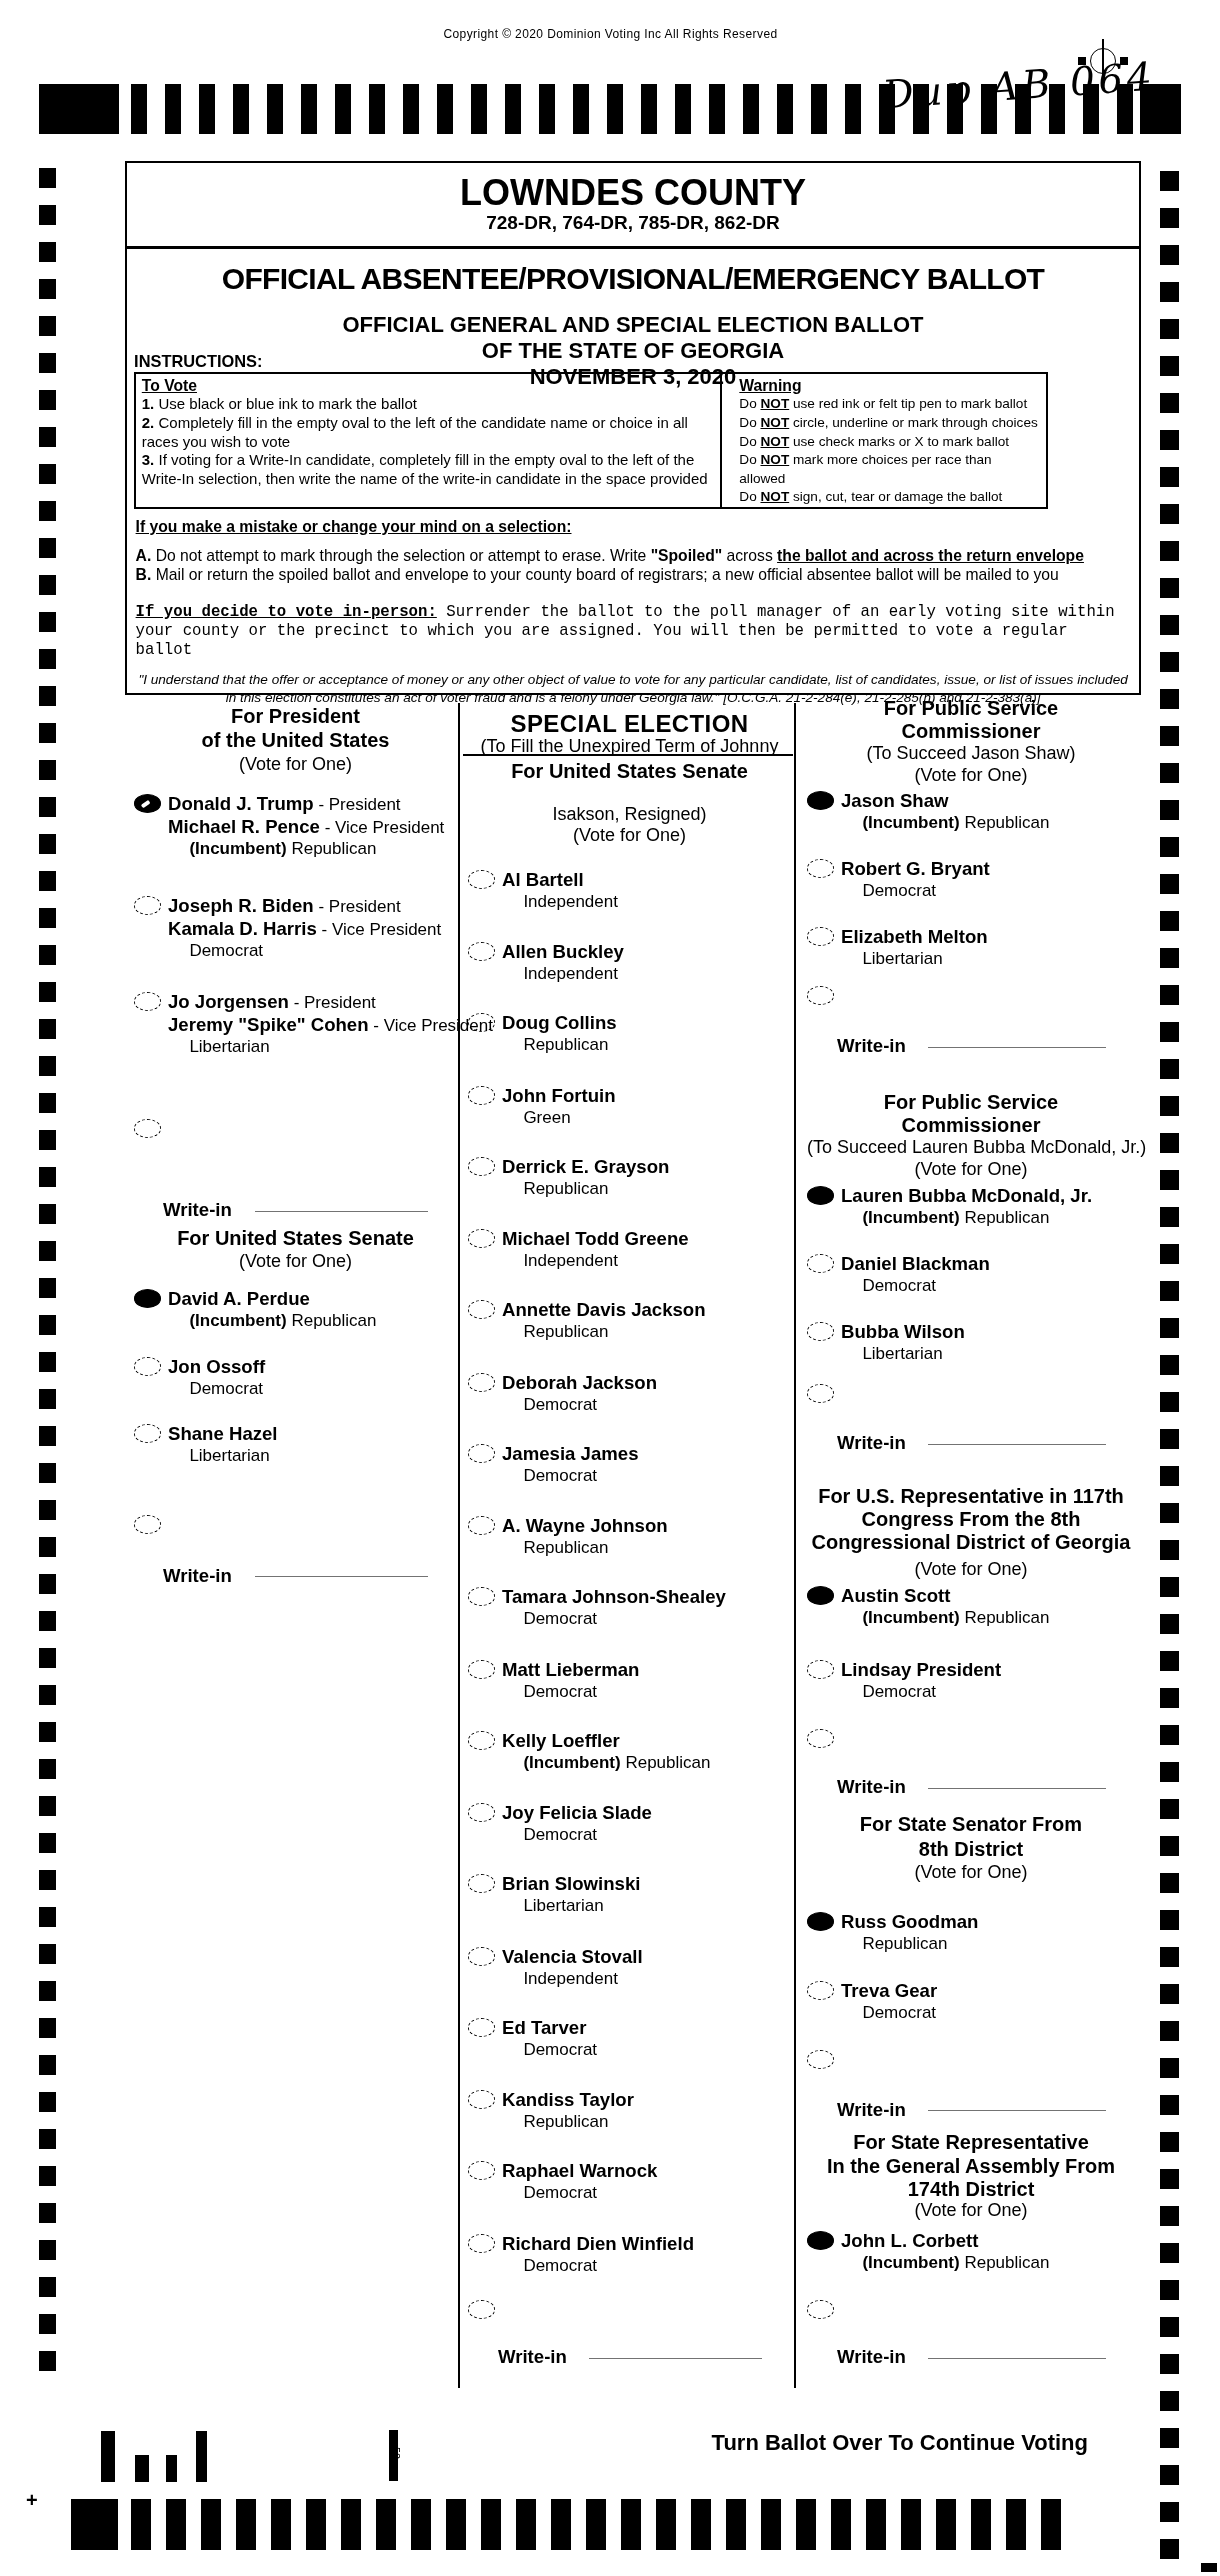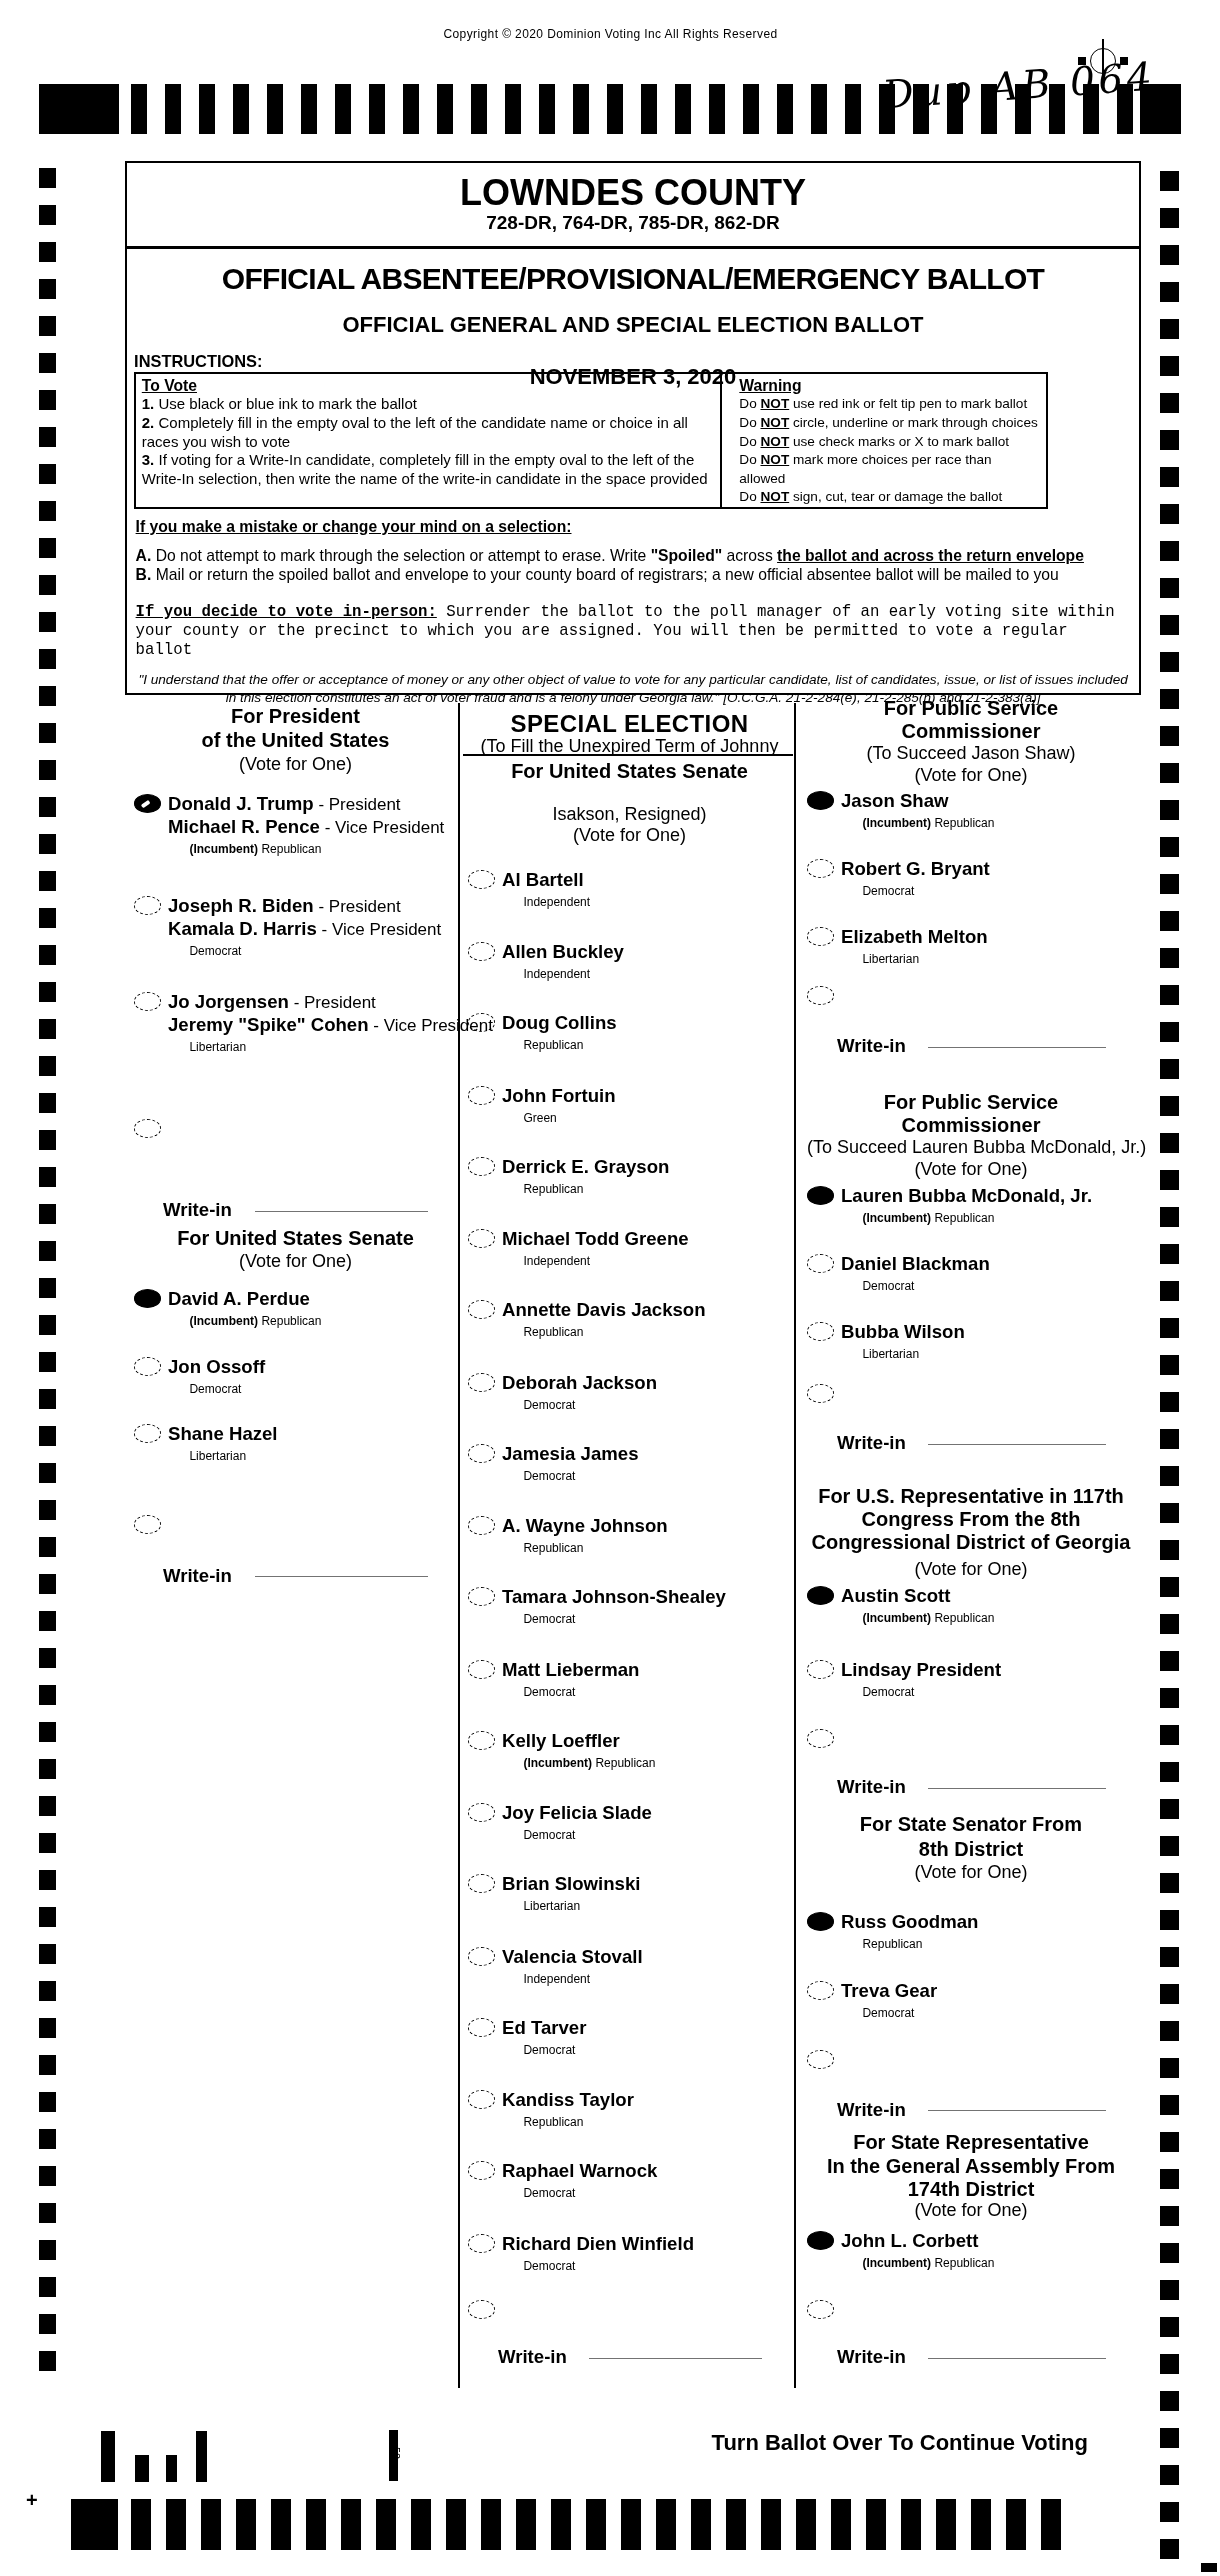--- a/index.html
+++ b/index.html
@@ -46,21 +46,21 @@
   .banner{position:absolute;font-weight:700;font-size:24px;text-align:center;letter-spacing:0.4px;}
   .row{position:absolute;}
   .oval{position:absolute;left:0;top:1.4px;width:27px;height:18.6px;border-radius:50%;box-sizing:border-box;}
   .oval.e{border:1.4px dashed #000;}
   .oval.f,.oval.x{background:#000;border:1.4px solid #000;}
   .oval.x::after{content:"";position:absolute;left:6.4px;top:6.4px;width:9.3px;height:3.6px;background:#fff;
                  transform:rotate(-35deg);border-radius:1.4px;}
   .ctext{padding-left:34px;}
   .nl{font-size:17px;line-height:22px;white-space:nowrap;}
   .nl .nm{font-weight:700;font-size:18.6px;}
-  .pl{font-size:12px;line-height:18.6px;margin-left:21.4px;margin-top:1.4px;white-space:nowrap;}
+  .pl{font-size:17px;line-height:18.6px;margin-left:21.4px;margin-top:1.4px;white-space:nowrap;}
   .wil{position:absolute;font-weight:700;font-size:18.6px;}
   .wline{position:absolute;height:1.4px;background:#000;opacity:.55;}
   
   .turn{font-weight:700;font-size:22px;white-space:nowrap;}
   .stubnum{font-size:10.7px;transform:rotate(90deg);transform-origin:left top;}
   .plus{font-size:20px;font-weight:700;}
 </style>
 </head>
 <body>
 
@@ -80,20 +80,21 @@
   <div class="blk" style="left:1140px;top:84px;width:41px;height:50px;"></div>
   <div class="vmarks" style="left:39px;top:168px;width:17px;height:2219px;"></div>
   <div class="vmarks" style="left:1160px;top:171px;width:18.6px;height:2396px;"></div>
 
   <div class="abs" id="hbox">
     <div class="abs ctr county b" style="left:0;top:8.6px;width:100%;">LOWNDES COUNTY</div>
     <div class="abs ctr districts b" style="left:0;top:49px;width:100%;">728-DR, 764-DR, 785-DR, 862-DR</div>
     <div class="hdiv" style="top:83px;"></div>
     <div class="abs ctr btitle b nw" style="left:0;top:99px;width:100%;">OFFICIAL ABSENTEE/PROVISIONAL/EMERGENCY BALLOT</div>
     <div class="abs ctr stitle b" style="left:0;top:149px;width:100%;">OFFICIAL GENERAL AND SPECIAL ELECTION BALLOT</div>
+    <div class="abs ctr stitle b" style="left:0;top:175px;width:100%;">OF THE STATE OF GEORGIA</div>
     <div class="abs ctr stitle b" style="left:0;top:201px;width:100%;">NOVEMBER 3, 2020</div>
     <div class="abs instrlbl b" style="left:7.1px;top:189px;">INSTRUCTIONS:</div>
 
     <div class="abs" id="itable">
       <div class="cell c1">
         <div class="tv-title">To Vote</div>
         <div><span class="b">1.</span> <span>Use black or blue ink to mark the ballot</span></div>
         <div><span class="b">2.</span> <span>Completely fill in the empty oval to the left of the candidate name or choice in all races you wish to vote</span></div>
         <div><span class="b">3.</span> <span>If voting for a Write-In candidate, completely fill in the empty oval to the left of the Write-In selection, then write the name of the write-in candidate in the space provided</span></div>
       </div>

